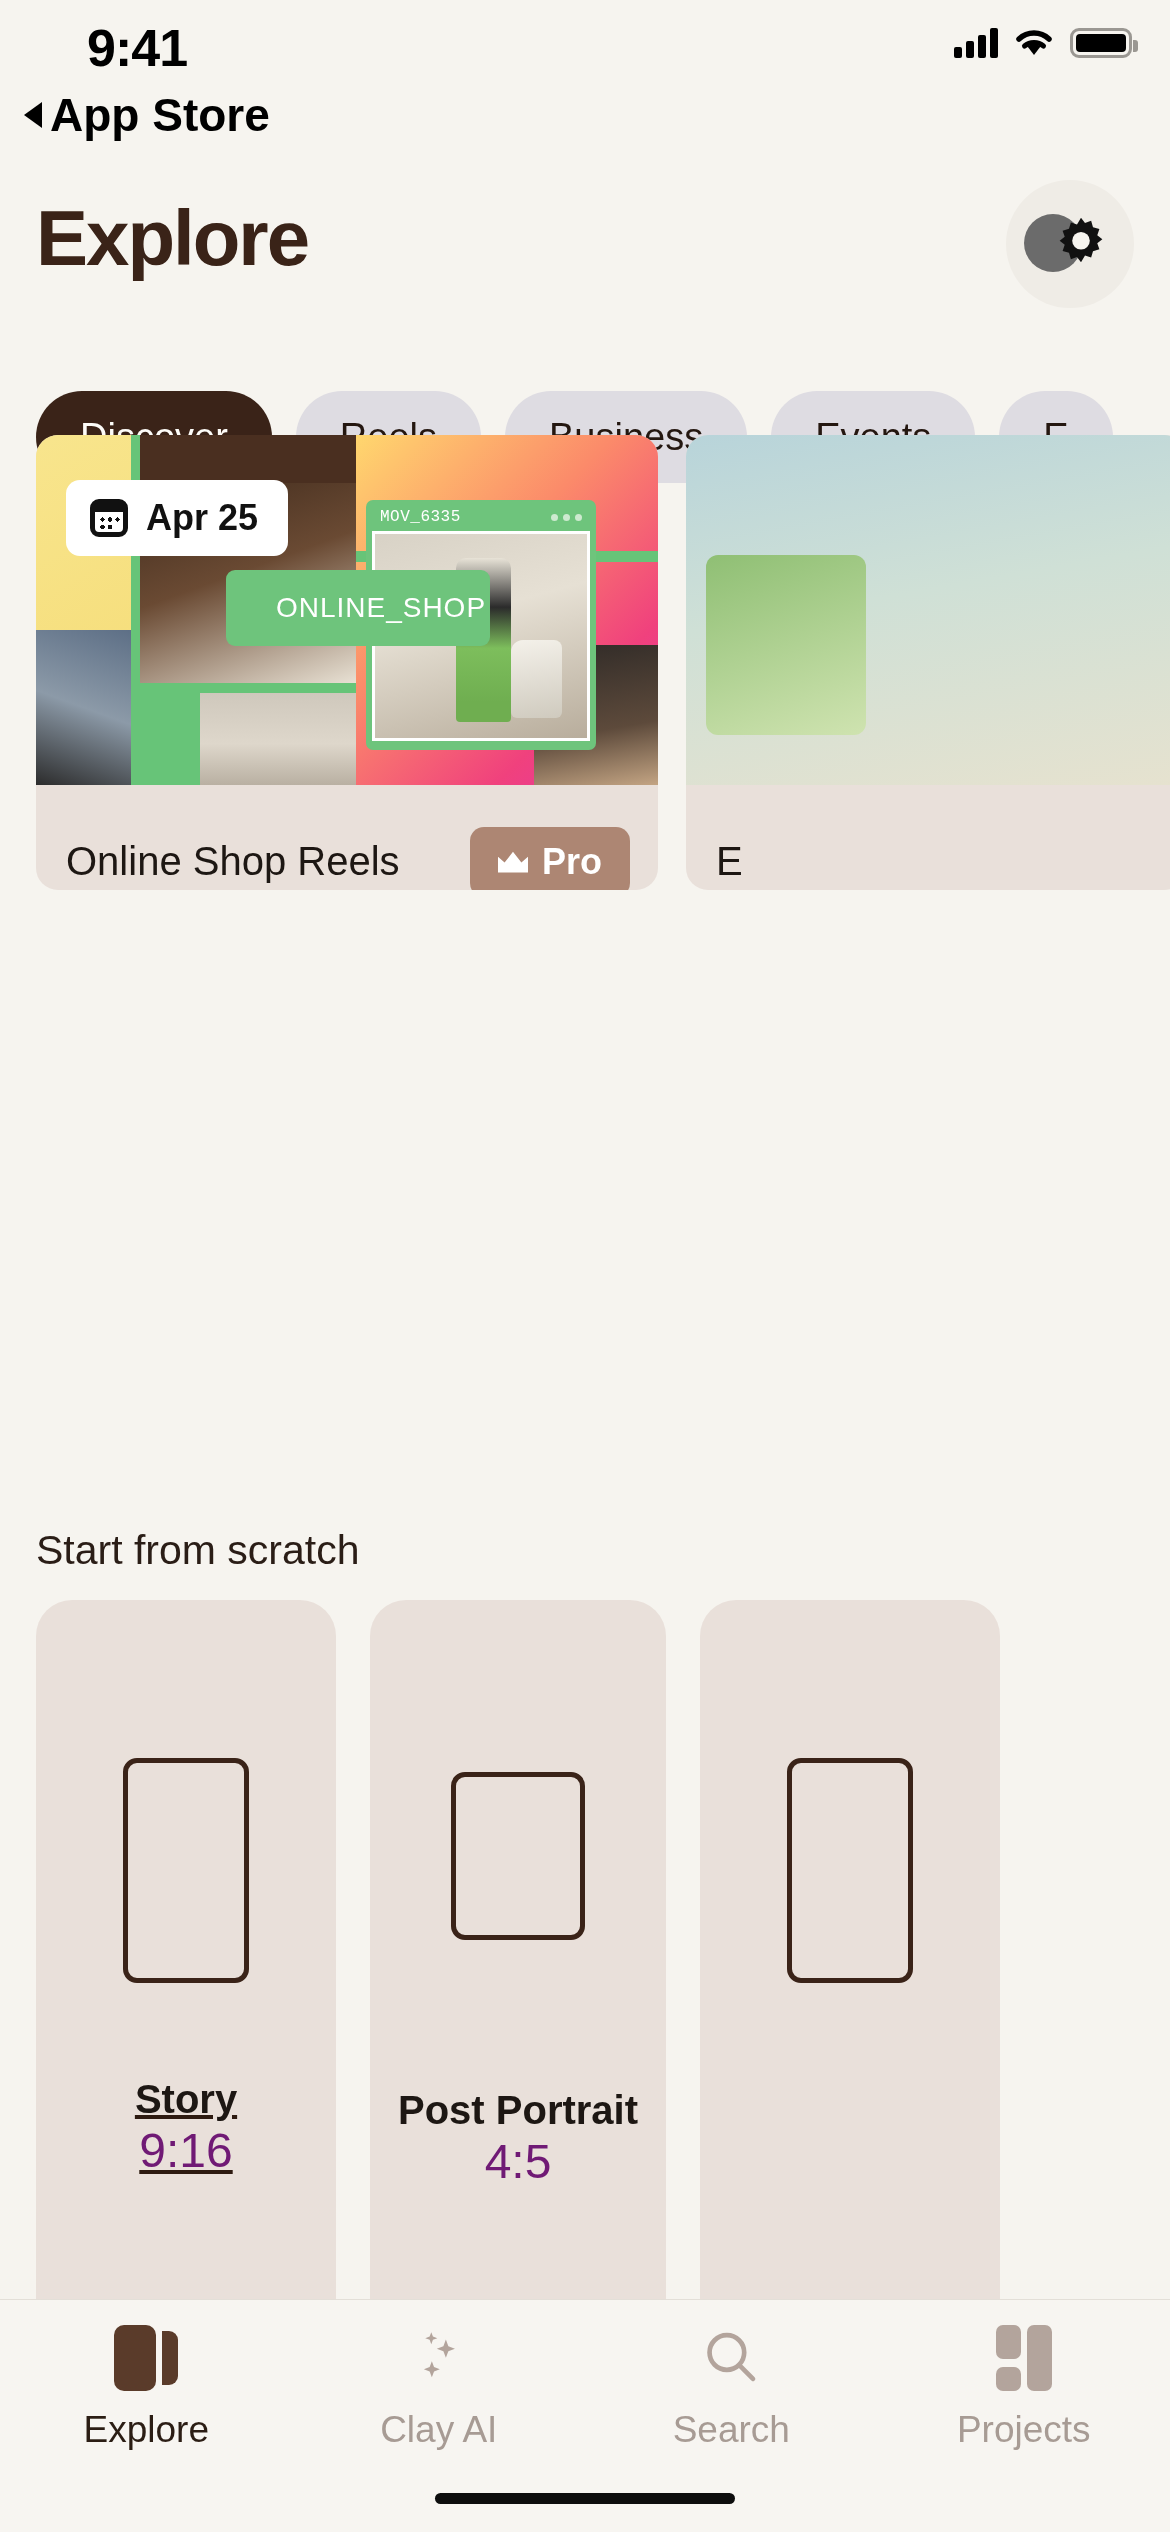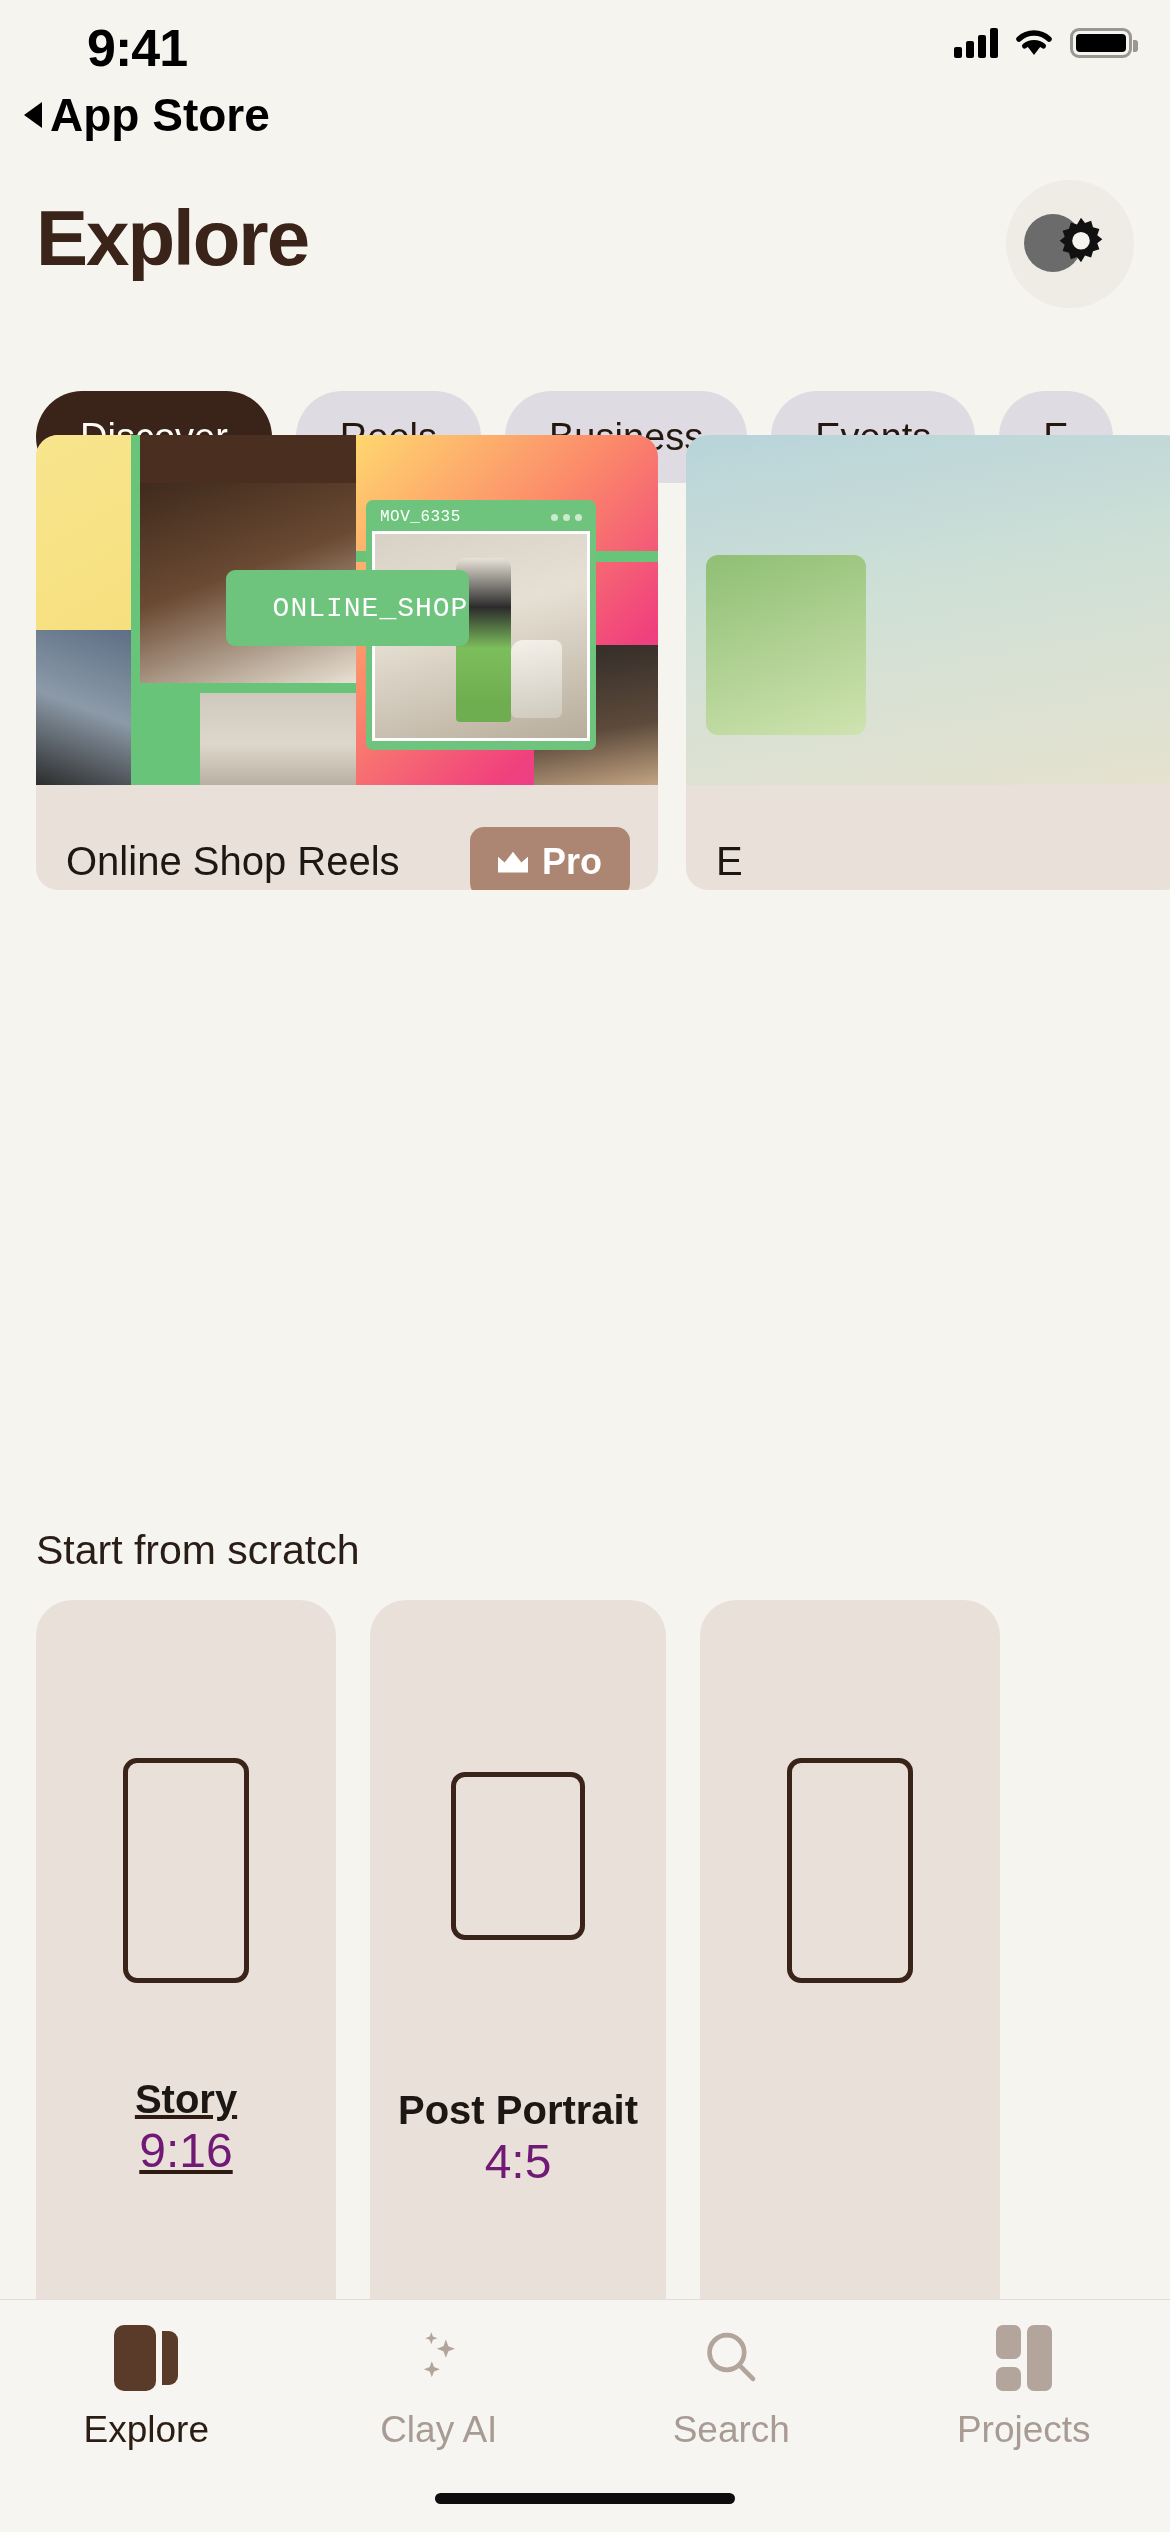--- a/index.html
+++ b/index.html
@@ -89,23 +89,23 @@
   .cal::before{ content:""; position:absolute; left:-1px; right:-1px; top:-1px; height:9px; background:#111; border-radius:4px 4px 0 0;}
   .cal i{ position:absolute; left:5px; top:13px; width:20px; height:13px;
     background:
       radial-gradient(circle 2.2px at 2.5px 2.5px,#111 99%,transparent 100%),
       radial-gradient(circle 2.2px at 10px 2.5px,#111 99%,transparent 100%),
       radial-gradient(circle 2.2px at 17.5px 2.5px,#111 99%,transparent 100%),
       radial-gradient(circle 2.2px at 2.5px 10px,#111 99%,transparent 100%),
       radial-gradient(circle 2.2px at 10px 10px,#111 99%,transparent 100%);
   }
   .shop-banner{
-    position:absolute; left:190px; top:135px; width:243px; height:76px;
+    position:absolute; left:190px; top:135px; width:264px; height:76px;
     background:#6ec47c; border-radius:9px; display:flex; align-items:center; justify-content:center;
-    color:#fff; font-family:Liberation Mono, monospace; font-size:28px; letter-spacing:1px;padding-left:46px;
+    color:#fff; font-family:Liberation Sans, sans-serif; font-size:28px; letter-spacing:1px;padding-left:46px;
   }
   .mov-window{
     position:absolute; left:330px; top:65px; width:230px; height:250px;
     background:#6ec47c; border-radius:7px; padding:6px;
   }
   .mov-bar{ display:flex; align-items:center; justify-content:space-between; padding:2px 8px 5px; }
   .mov-bar .lbl{ color:#fff; font-family:"Liberation Mono", monospace; font-size:16px; letter-spacing:.5px; }
   .mov-bar .dots{ display:flex; gap:5px; }
   .mov-bar .dots i{ width:7px;height:7px;border-radius:50%;background:#cdeacf; display:block;}
   .mov-body{ width:100%; height:calc(100% - 28px); border:3px solid #fff; background:linear-gradient(165deg,#d8d2c6 0%,#e6e0d4 40%,#b8ad9c 100%); position:relative; overflow:hidden;}
@@ -212,20 +212,26 @@
         <div class="gr photoA" style="left:104px;top:48px;width:216px;height:200px;"></div>
         <div class="gr greenline" style="left:104px;top:248px;width:216px;height:10px;"></div>
         <div class="gr grad" style="left:320px;top:0;width:302px;height:350px;"></div>
         <div class="gr greenline" style="left:320px;top:116px;width:302px;height:11px;"></div>
         <div class="gr photoB" style="left:0;top:195px;width:95px;height:155px;"></div>
         <div class="gr greenline" style="left:104px;top:258px;width:60px;height:92px;"></div>
         <div class="gr photoC" style="left:164px;top:258px;width:156px;height:92px;"></div>
         <div class="gr photoD" style="left:498px;top:210px;width:124px;height:140px;"></div>
       </div>
 
+      <div class="date-badge">
+        <span class="cal">
+            <i></i>
+          </span>
+        <span>Apr 25</span>
+      </div>
 
       <div class="mov-window">
         <div class="mov-bar">
           <span class="lbl">MOV_6335</span>
           <span class="dots">
               <i></i>
               <i></i>
               <i></i>
             </span>
         </div>

